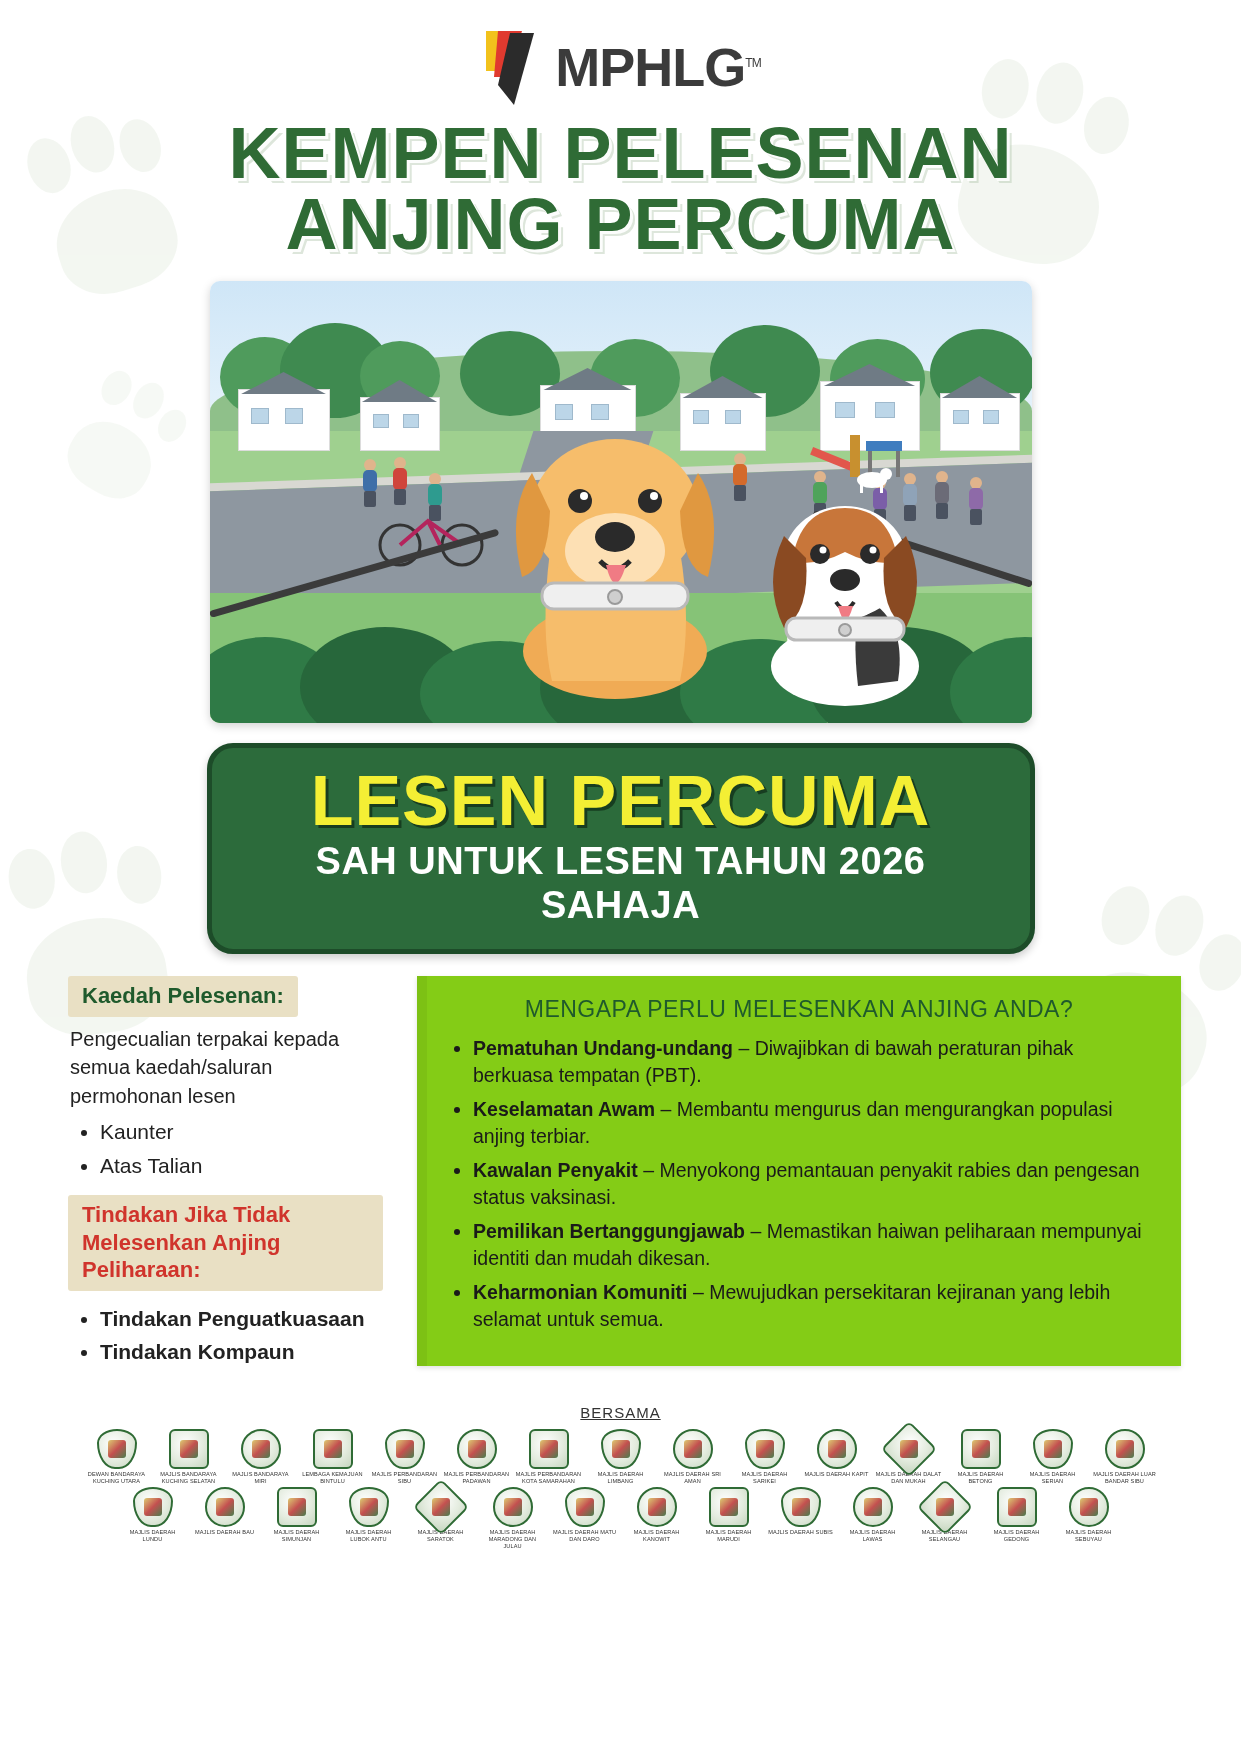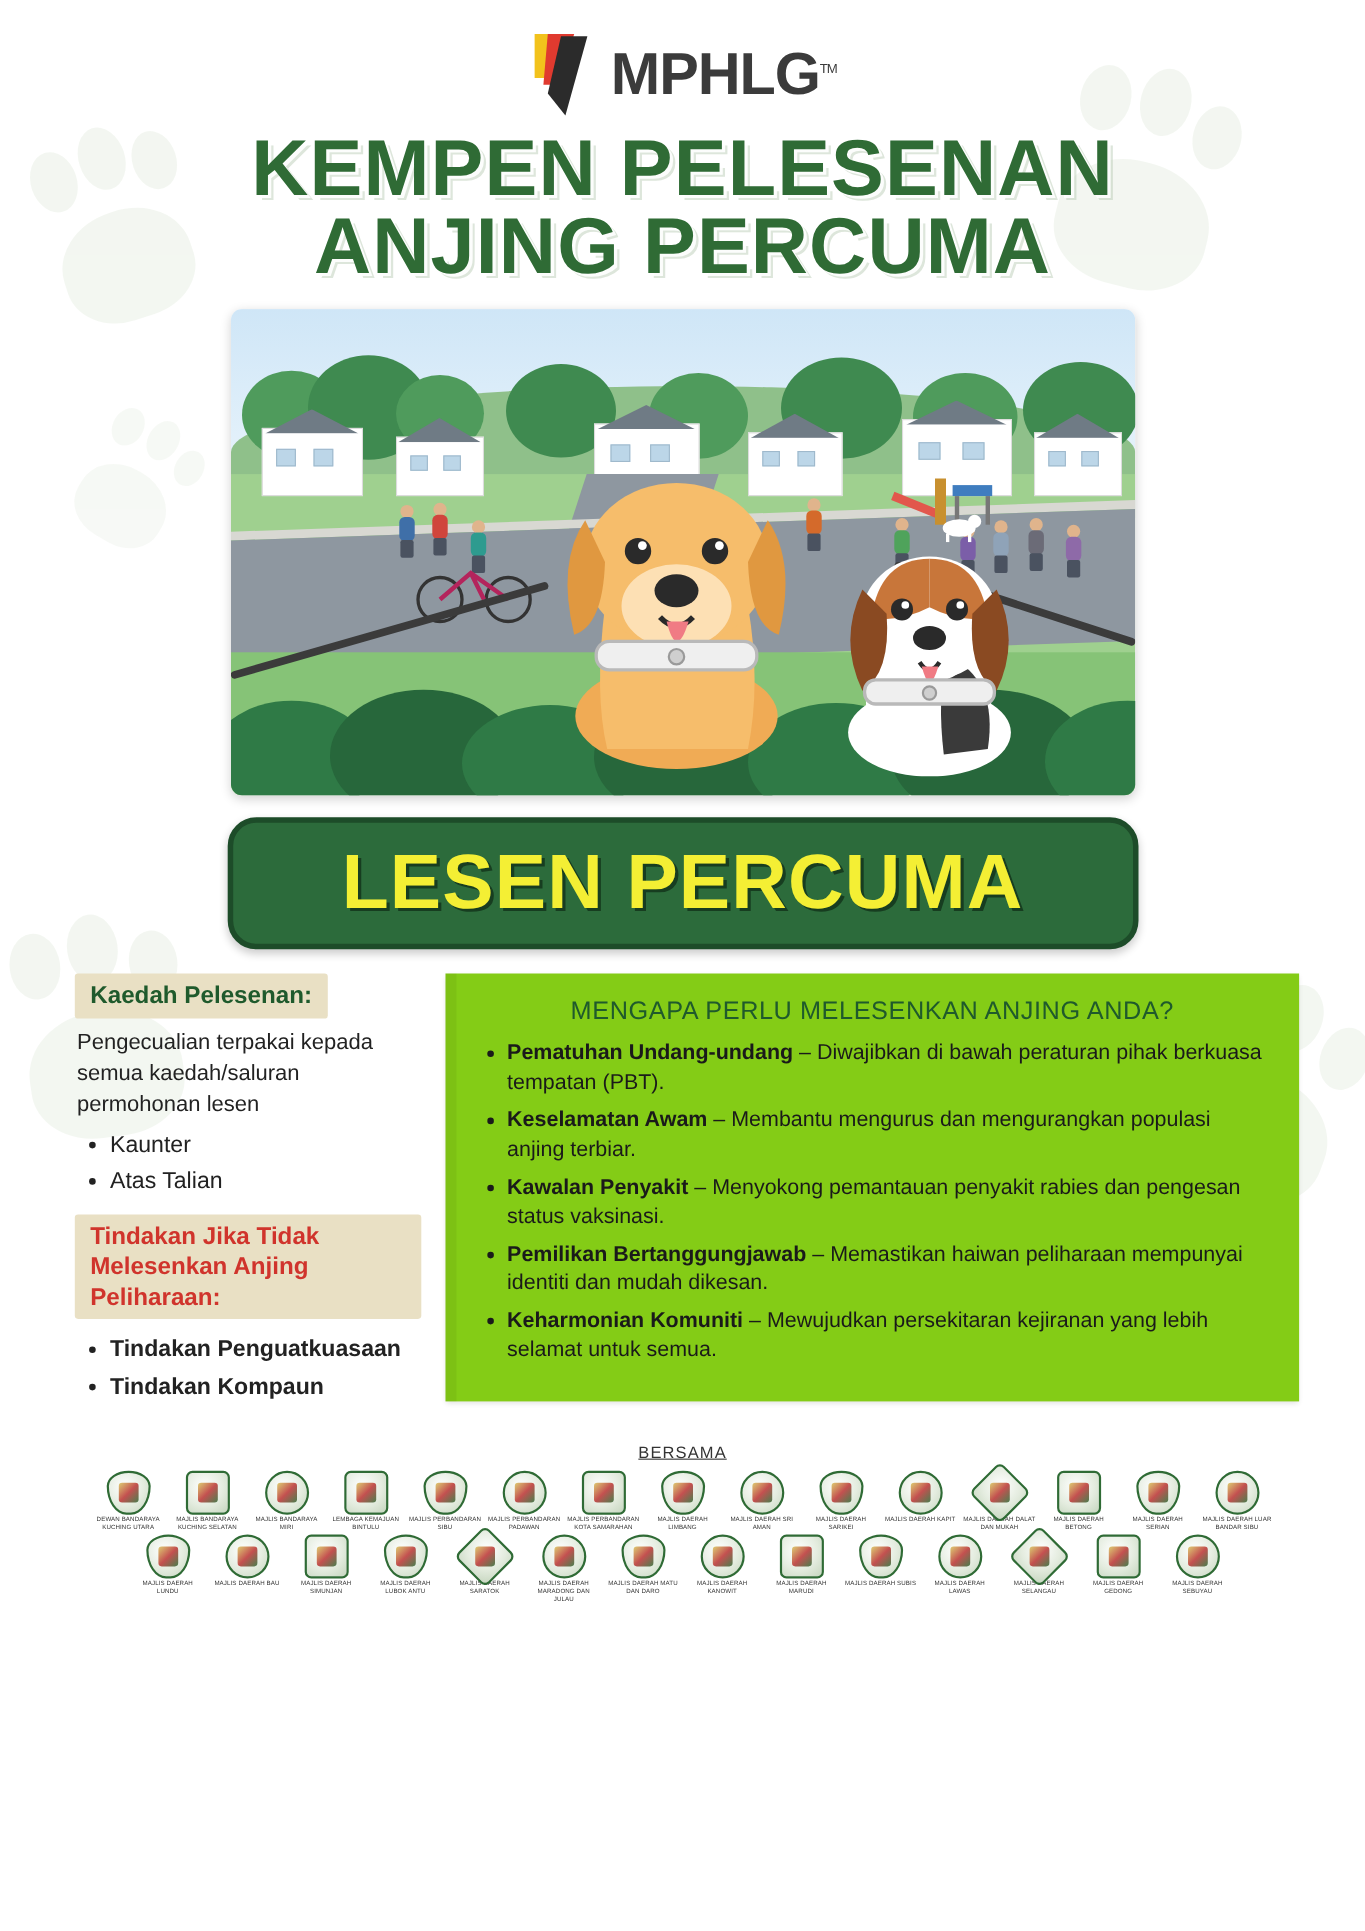--- a/index.html
+++ b/index.html
@@ -162,21 +162,21 @@
     color: #ffffff;
     margin-top: 6px;
     letter-spacing: 0.5px;
   }
 
   
   .lower {
     position: relative;
     z-index: 2;
     display: flex;
-    gap: 22px;
+    gap: 34px;
     padding: 22px 60px 0 68px;
     align-items: flex-start;
   }
   .col-left { width: 315px; flex: none; }
   .tag {
     display: inline-block;
     background: #e9e0c4;
     color: #1f5a2c;
     font-weight: bold;
     font-size: 22px;
@@ -516,20 +516,21 @@
       <circle cx="83" cy="84" r="3.5" fill="#fff"></circle>
       <circle cx="133" cy="84" r="3.5" fill="#fff"></circle>
       <rect x="46" y="152" width="118" height="22" rx="10" fill="#efefef" stroke="#b9b9b9" stroke-width="3"></rect>
       <circle cx="105" cy="164" r="6" fill="#cfcfcf" stroke="#9a9a9a" stroke-width="2"></circle>
     </svg>
   </div>
 </div>
 
 <div class="banner">
   <div class="l1">LESEN PERCUMA</div>
+  <div class="l2">SAH UNTUK LESEN TAHUN 2026 SAHAJA</div>
 </div>
 
 <div class="lower">
 
   <div class="col-left">
     <div class="tag">Kaedah Pelesenan:</div>
     <div class="para">Pengecualian terpakai kepada semua kaedah/saluran permohonan lesen</div>
     <ul class="bullets">
       <li>Kaunter</li>
       <li>Atas Talian</li>

